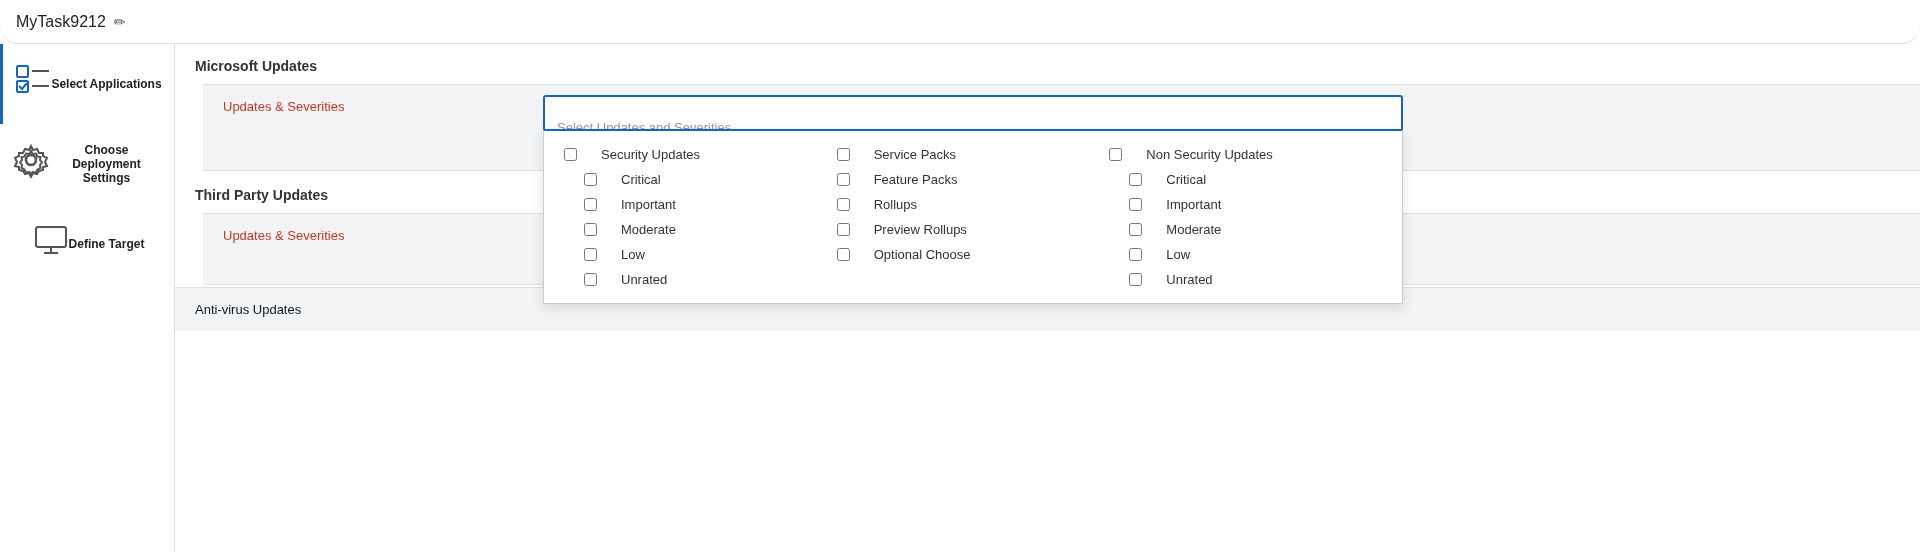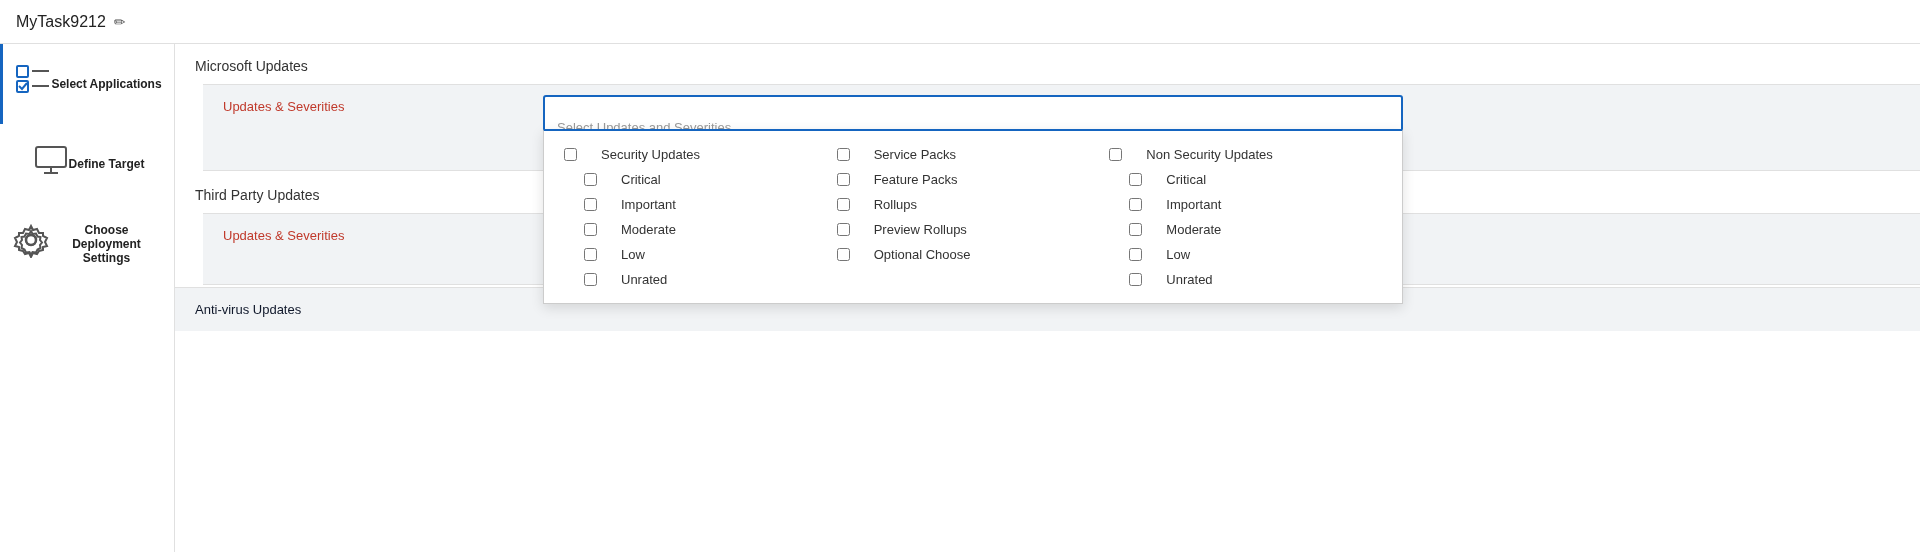--- a/index.html
+++ b/index.html
@@ -4,20 +4,21 @@
   <style>
     * { box-sizing: border-box; margin: 0; padding: 0; }
     body { font-family: Arial, sans-serif; font-size: 13px; background: #fff; color: #333; }
 
     .top-bar {
       display: flex;
       align-items: center;
       padding: 10px 16px;
       border-bottom: 1px solid #e0e0e0;
       height: 44px;
+      border-radius: 18px;
     }
     .top-bar-title {
       font-size: 16px;
       font-weight: 500;
       color: #222;
     }
     .top-bar-edit-icon {
       margin-left: 8px;
       cursor: pointer;
       color: #555;
@@ -67,21 +68,21 @@
     .content-area {
       flex: 1;
       overflow-y: auto;
       padding: 0;
       position: relative;
       background: #fff;
     }
 
     .section-title {
       font-size: 14px;
-      font-weight: 400;
+      font-weight: 700;
       color: #333;
       padding: 14px 20px 10px 20px;
     }
 
     .section-row {
       display: flex;
       align-items: flex-start;
       background: #f1f3f5;
       border-top: 1px solid #e0e0e0;
       border-bottom: 1px solid #e0e0e0;
@@ -200,39 +201,39 @@
           <polyline points="4,24 7,27 12,21" fill="none" stroke="#1565c0" stroke-width="2"></polyline>
           <line x1="17" y1="24" x2="34" y2="24" stroke="#555" stroke-width="2"></line>
         </svg>
       </div>
       <span class="item-label">Select Applications</span>
     </div>
 
     <div class="sidebar-item">
       <div class="icon-area">
         <svg width="36" height="36" viewBox="0 0 36 36">
+          <circle cx="18" cy="18" r="5" fill="none" stroke="#555" stroke-width="2"></circle>
+          <path d="M18 4 L20 8 L24 7 L26 11 L30 11 L30 14 L34 16 L32 20 L34 24 L30 25 L30 28 L26 29 L24 32 L20 31 L18 35 L16 31 L12 32 L10 29 L6 28 L6 25 L2 24 L4 20 L2 16 L6 14 L6 11 L10 11 L12 7 L16 8 Z" fill="none" stroke="#555" stroke-width="2"></path>
+
+          <circle cx="18" cy="18" r="5" fill="none" stroke="#555" stroke-width="2.5"></circle>
+          <path d="M18 9 L19.5 12 L23 11.5 L24.5 14.5 L27.5 15 L27 18 L29 20.5 L27 23 L27.5 26 L24.5 27.5 L23 30.5 L19.5 30 L18 33 L16.5 30 L13 30.5 L11.5 27.5 L8.5 26 L9 23 L7 20.5 L9 18 L8.5 15 L11.5 14.5 L13 11.5 L16.5 12 Z" fill="none" stroke="#555" stroke-width="2"></path>
+        </svg>
+      </div>
+      <span class="item-label">Choose Deployment Settings</span>
+    </div>
+
+    <div class="sidebar-item">
+      <div class="icon-area">
+        <svg width="36" height="36" viewBox="0 0 36 36">
           <rect x="3" y="5" width="30" height="20" rx="2" fill="none" stroke="#555" stroke-width="2"></rect>
           <line x1="18" y1="25" x2="18" y2="31" stroke="#555" stroke-width="2"></line>
           <line x1="11" y1="31" x2="25" y2="31" stroke="#555" stroke-width="2"></line>
         </svg>
       </div>
       <span class="item-label">Define Target</span>
-    </div>
-
-    <div class="sidebar-item">
-      <div class="icon-area">
-        <svg width="36" height="36" viewBox="0 0 36 36">
-          <circle cx="18" cy="18" r="5" fill="none" stroke="#555" stroke-width="2"></circle>
-          <path d="M18 4 L20 8 L24 7 L26 11 L30 11 L30 14 L34 16 L32 20 L34 24 L30 25 L30 28 L26 29 L24 32 L20 31 L18 35 L16 31 L12 32 L10 29 L6 28 L6 25 L2 24 L4 20 L2 16 L6 14 L6 11 L10 11 L12 7 L16 8 Z" fill="none" stroke="#555" stroke-width="2"></path>
-
-          <circle cx="18" cy="18" r="5" fill="none" stroke="#555" stroke-width="2.5"></circle>
-          <path d="M18 9 L19.5 12 L23 11.5 L24.5 14.5 L27.5 15 L27 18 L29 20.5 L27 23 L27.5 26 L24.5 27.5 L23 30.5 L19.5 30 L18 33 L16.5 30 L13 30.5 L11.5 27.5 L8.5 26 L9 23 L7 20.5 L9 18 L8.5 15 L11.5 14.5 L13 11.5 L16.5 12 Z" fill="none" stroke="#555" stroke-width="2"></path>
-        </svg>
-      </div>
-      <span class="item-label">Choose Deployment Settings</span>
     </div>
   </div>
 
   <div class="content-area">
 
     <div class="section-title">Microsoft Updates</div>
 
     <div class="section-row">
       <div class="row-label">Updates &amp; Severities</div>
       <div class="row-content">

